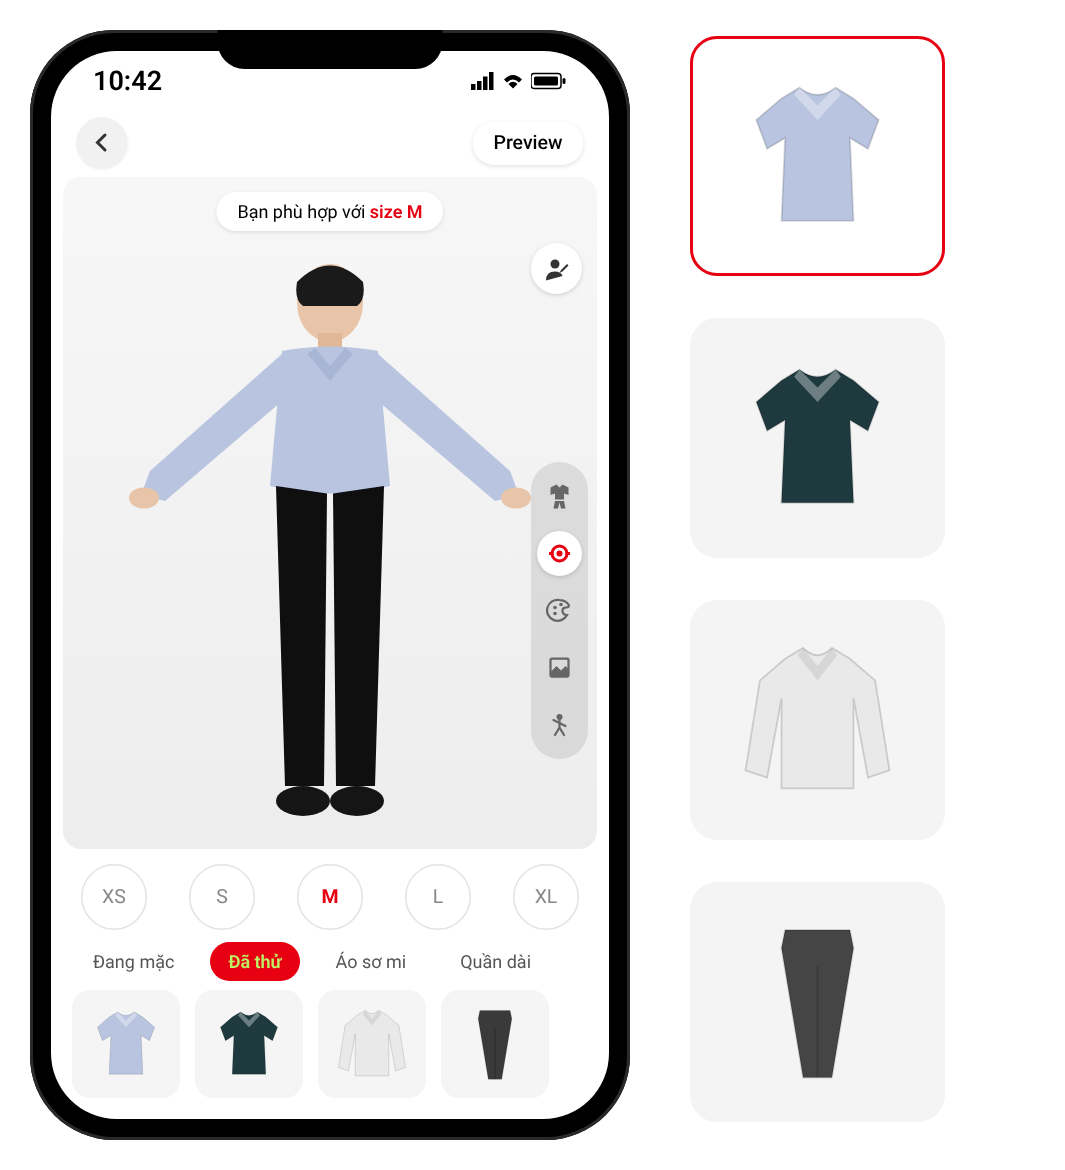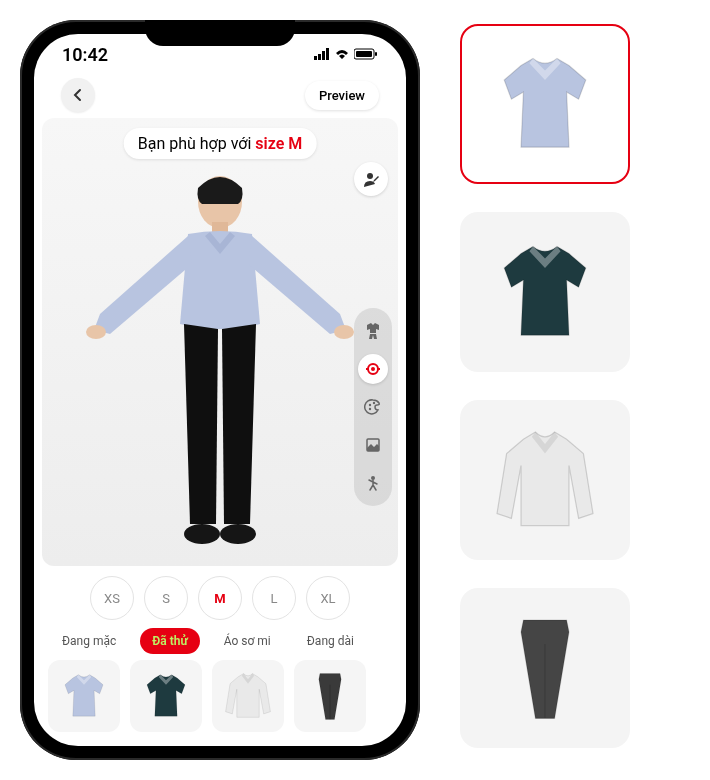--- a/index.html
+++ b/index.html
@@ -57,21 +57,21 @@
     z-index: 10;
     position: relative;
     flex-shrink: 0;
   }
   .status-right { display: flex; align-items: center; gap: 4px; }
   .status-right svg { display: block; }
   .topbar {
     display: flex;
     justify-content: space-between;
     align-items: center;
-    padding: 4px 27px 6px;
+    padding: 4px 17px 6px;
     flex-shrink: 0;
   }
   .back-btn {
     width: 34px; height: 34px;
     border-radius: 50%;
     background: #f1f1f1;
     display: flex; align-items: center; justify-content: center;
     box-shadow: 0 1px 2px rgba(0,0,0,.08);
   }
   .preview-btn {
@@ -89,21 +89,21 @@
     margin: 0 8px;
     border-radius: 12px;
     overflow: hidden;
   }
   .fit-pill {
     position: absolute;
     top: 10px; left: 50%; transform: translateX(-50%);
     background: #fff;
     border-radius: 16px;
     padding: 6px 14px;
-    font-size: 16px;
+    font-size: 12px;
     box-shadow: 0 1px 3px rgba(0,0,0,.1);
     white-space: nowrap;
   }
   .fit-pill .hl { color: #e60012; font-weight: 600; }
   .avatar-btn {
     position: absolute;
     top: 44px; right: 10px;
     width: 34px; height: 34px;
     border-radius: 50%;
     background: #fff;
@@ -134,21 +134,21 @@
     display: flex; align-items: center; justify-content: center;
   }
   .rail-btn.active {
     background: #fff;
     box-shadow: 0 1px 3px rgba(0,0,0,.15);
   }
   .sizes-row {
     padding: 10px 20px 6px;
     display: flex;
     gap: 10px;
-    justify-content: center;
+    justify-content: space-between;
     flex-shrink: 0;
   }
   .size-chip {
     width: 44px; height: 44px;
     border-radius: 50%;
     border: 1px solid #e3e3e3;
     background: #fff;
     font-size: 13px;
     color: #888;
     display: flex; align-items: center; justify-content: center;
@@ -319,21 +319,21 @@
           <div class="size-chip">S</div>
           <div class="size-chip sel">M</div>
           <div class="size-chip">L</div>
           <div class="size-chip">XL</div>
         </div>
 
       <div class="cat-tabs" id="cat-tabs">
           <div class="cat-tab">Đang mặc</div>
           <div class="cat-tab sel">Đã thử</div>
           <div class="cat-tab">Áo sơ mi</div>
-          <div class="cat-tab">Đang dài</div>
+          <div class="cat-tab">Quần dài</div>
         </div>
 
       <div class="tray" id="tray">
           <div class="tray-item">
             <svg viewBox="0 0 100 100">
               <path d="M30 18 L40 12 Q50 20 60 12 L70 18 L84 30 L78 46 L68 40 L70 86 L30 86 L32 40 L22 46 L16 30 Z" fill="#b8c4e0" stroke="rgba(0,0,0,.15)"></path>
               <path d="M40 12 L50 22 L60 12 L63 16 L50 30 L37 16 Z" fill="rgba(255,255,255,.35)"></path>
             </svg>
           </div>
           <div class="tray-item">

